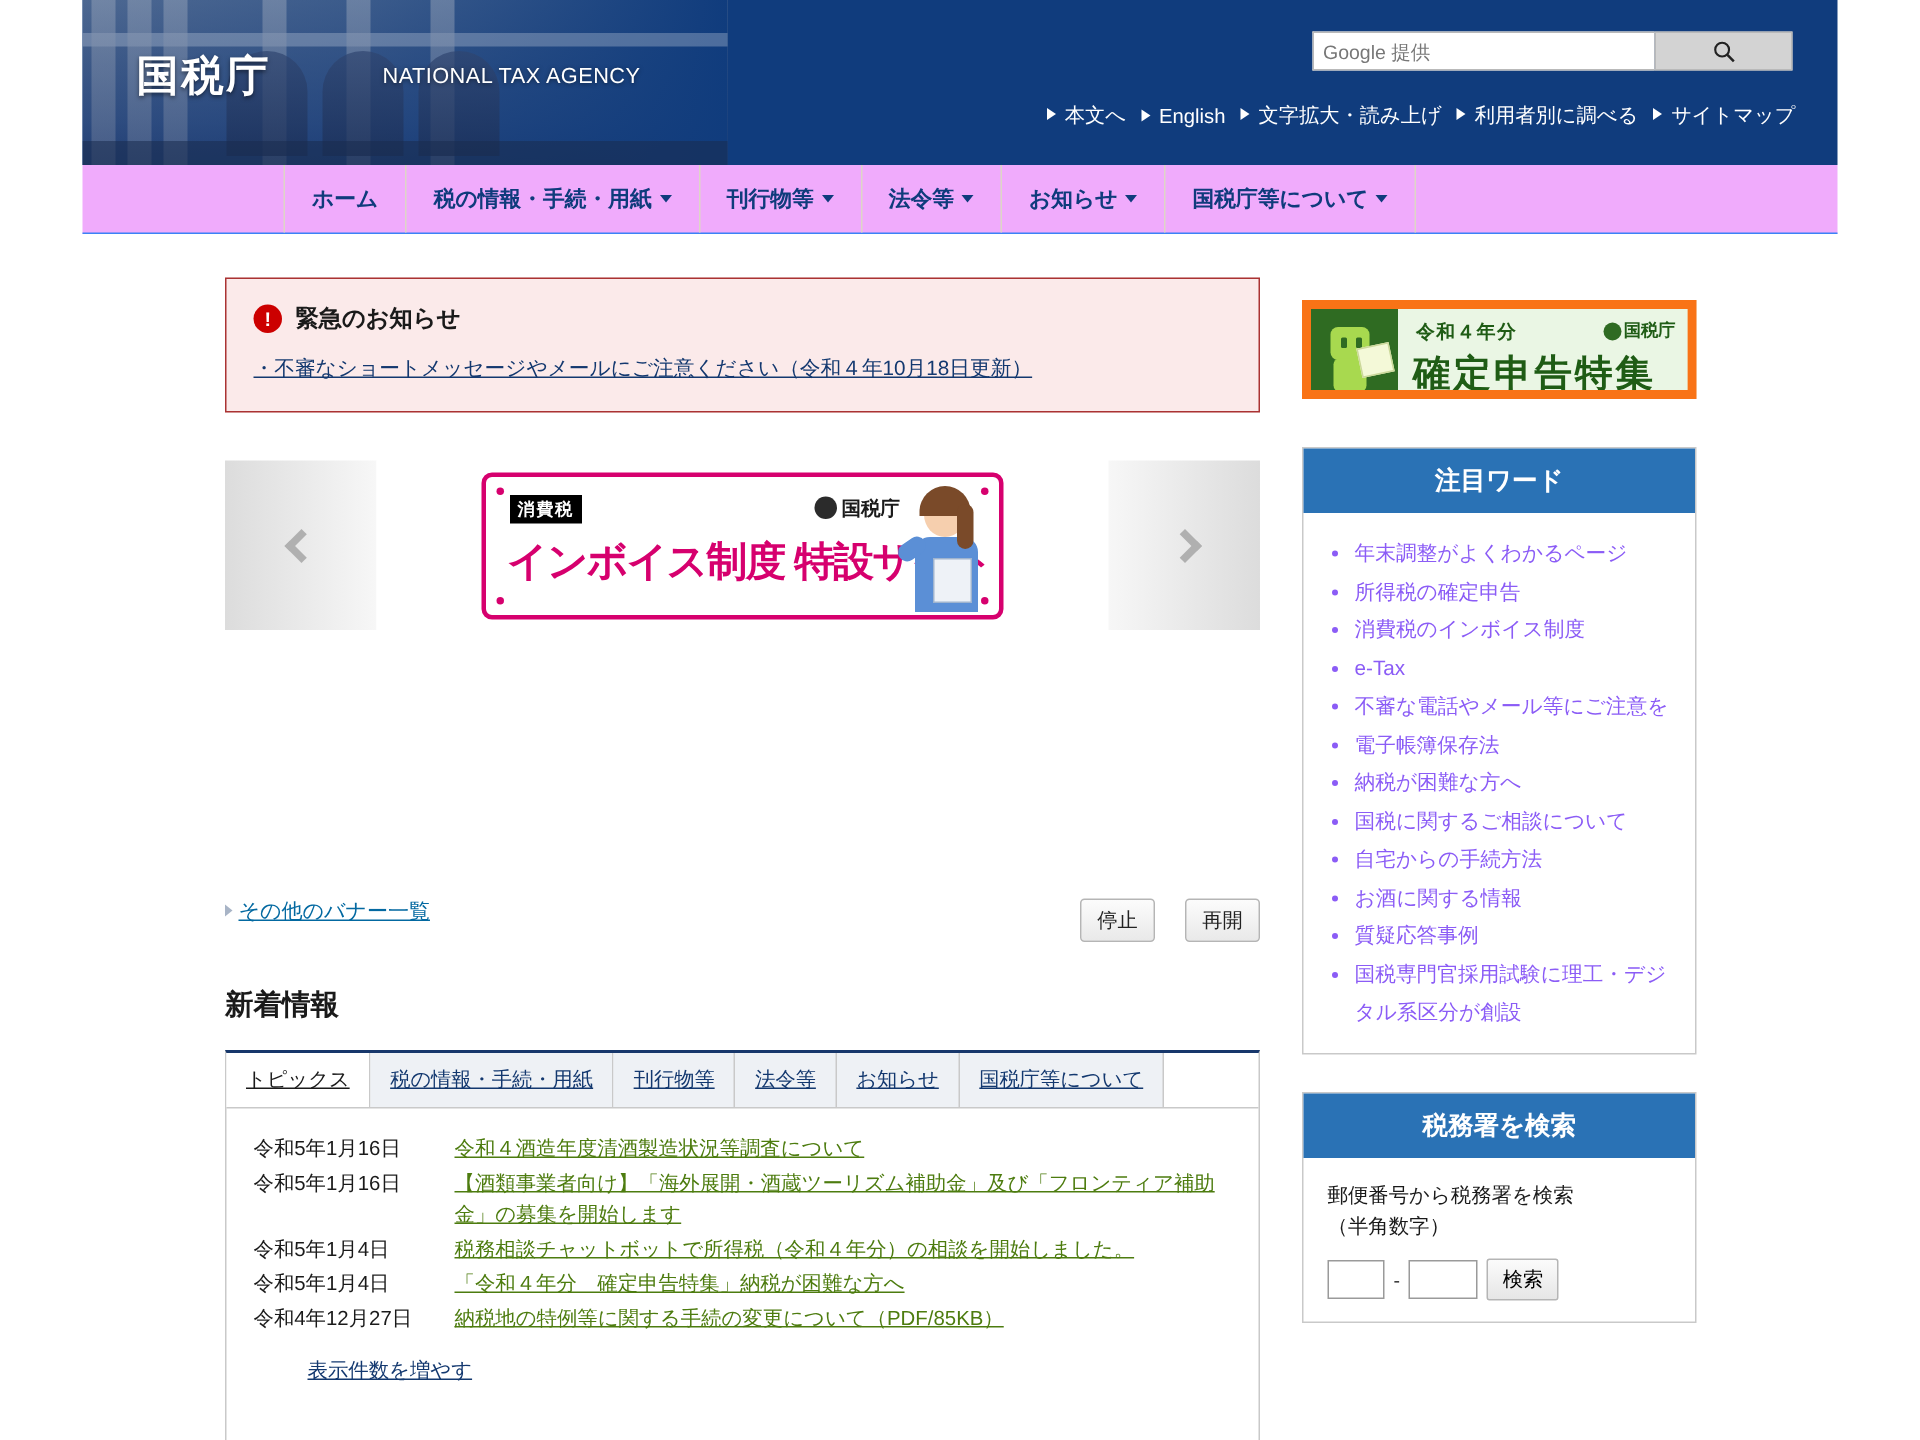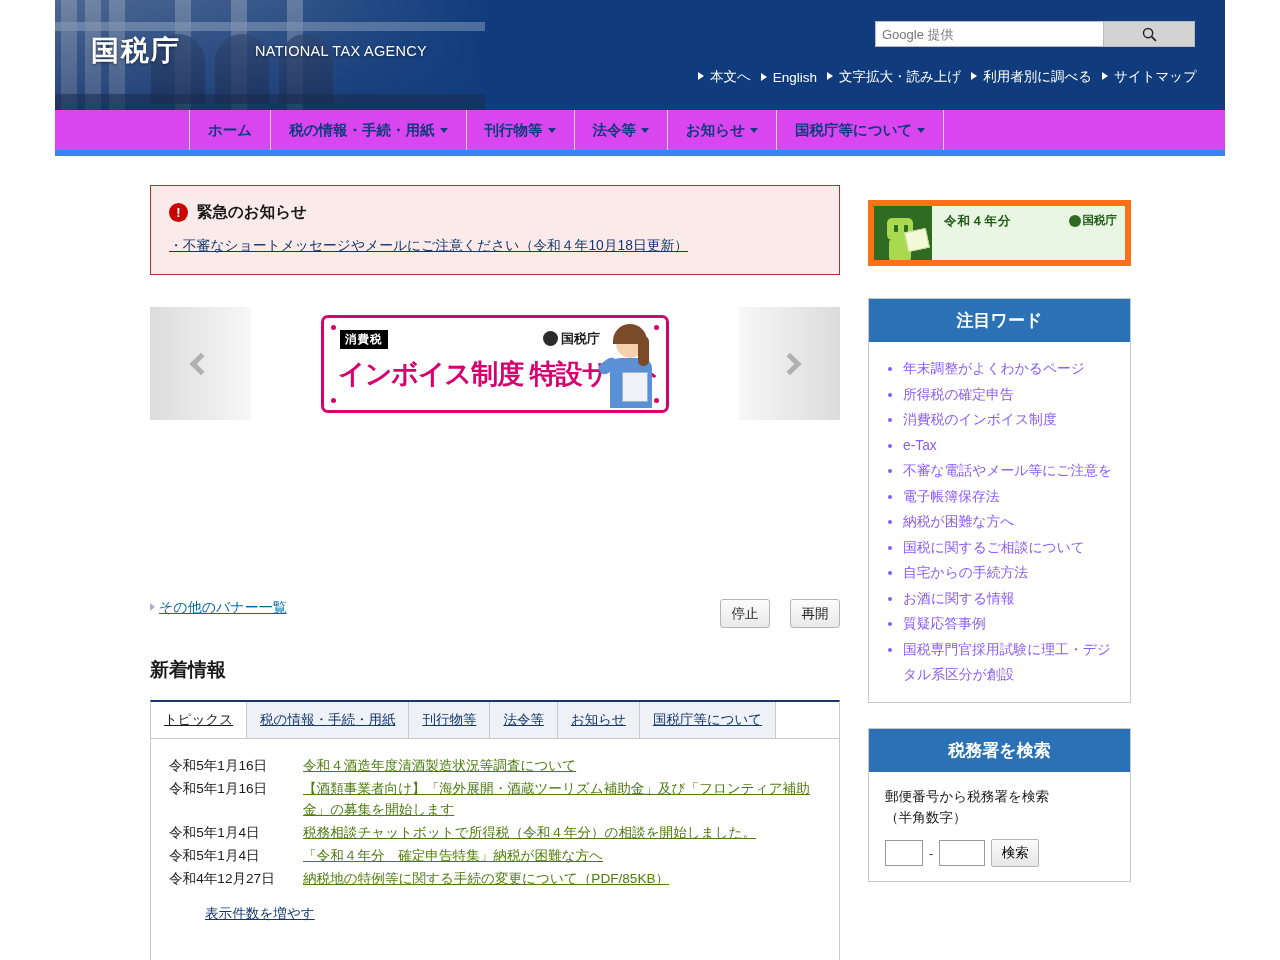--- a/index.html
+++ b/index.html
@@ -75,21 +75,21 @@
     padding: 0 8px 0 2px; white-space: nowrap; text-align: right;
   }
   .tri { display:inline-block; width:0; height:0;
          border-left: 6px solid #ffffff; border-top: 4.5px solid transparent;
          border-bottom: 4.5px solid transparent; margin-right: 6px;
          vertical-align: 1px; }
 
   
   .gnav {
     position: absolute; left: 55px; top: 110px; width: 1170px; height: 46px;
-    background: #d946ef; display: flex; border-bottom: 6px solid #3b82f6;
+    background: #f0abfc; display: flex; border-bottom: 1px solid #3b82f6;
   }
   .gnav-spacer { width: 135px; border-right:1px solid #ded6c6; }
   .gnav-item {
     display:flex; align-items:center; justify-content:center;
     color:#0f3b7c; font-size: 14.5px; font-weight: bold;
     border-right: 1px solid #ded6c6; cursor: pointer; padding: 0 18px;
     white-space: nowrap;
   }
   .caret { display:inline-block; width:0;height:0;
            border-top:5px solid #0f3b7c; border-left:4px solid transparent;
@@ -400,20 +400,21 @@
         <span class="sb-eye" style="left:30px"></span>
         <span class="sb-body"></span>
         <span class="sb-paper"></span>
       </div>
       <div class="sb-right">
         <span class="sb-year">令和４年分</span>
         <span class="sb-logo">
           <span class="sb-logo-mark"></span>
           <span>国税庁</span>
         </span>
+        <span class="sb-main">確定申告特集</span>
       </div>
     </div>
 
     <div class="panel">
       <div class="panel-head">注目ワード</div>
       <ul class="kw-list">
         <li><span>年末調整がよくわかるページ</span></li>
         <li><span>所得税の確定申告</span></li>
         <li><span>消費税のインボイス制度</span></li>
         <li><span>e-Tax</span></li>

